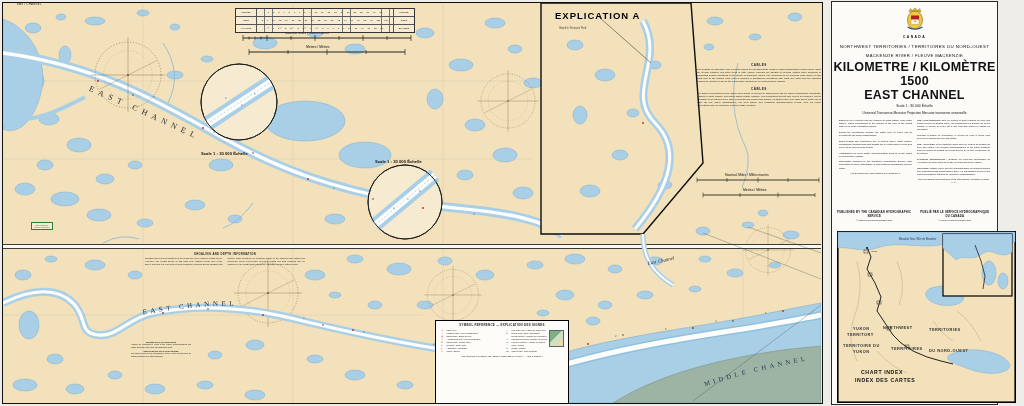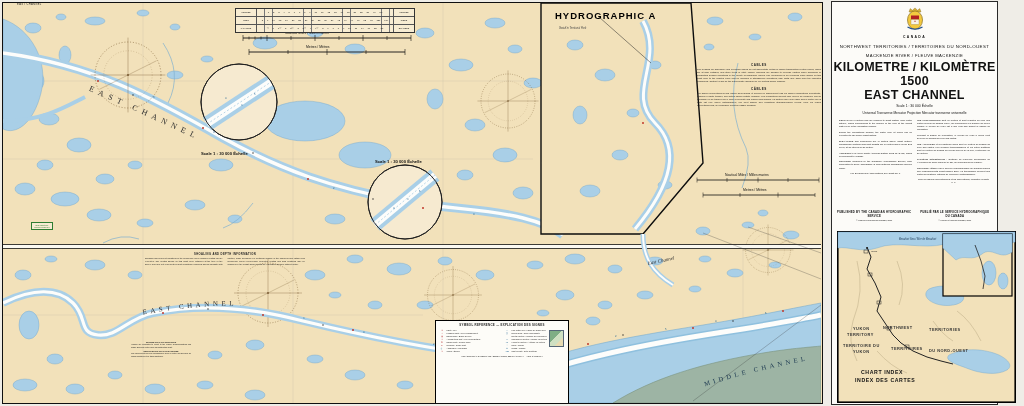--- a/index.html
+++ b/index.html
@@ -380,21 +380,21 @@
         <g stroke="#111" stroke-width=".5">
           <line x1="700" y1="189.5" x2="700" y2="194.5"></line>
             <line x1="737" y1="190" x2="737" y2="194"></line>
           <line x1="775" y1="189.5" x2="775" y2="194.5"></line>
             <line x1="812" y1="190" x2="812" y2="194"></line>
         </g>
       </g>
     </svg>
 
     <div class="edge-note">EAST CHANNEL</div>
-    <div class="cont-label">HYDROGRAPHIC A</div>
+    <div class="cont-label">EXPLICATION A</div>
     <div class="park-label">Gwich'in Territorial Park</div>
 
     <div class="convtable">
         <div class="convrow">
         <span class="convlab">METRES</span>
         <span class="convcells">1 2 3 4 5 6 7 8 9 10 11 12 13 14 15 20 25 30 40 50</span>
         <span class="convlab convlabR">METRES</span>
       </div>
         <div class="convrow">
         <span class="convlab">FEET</span>

